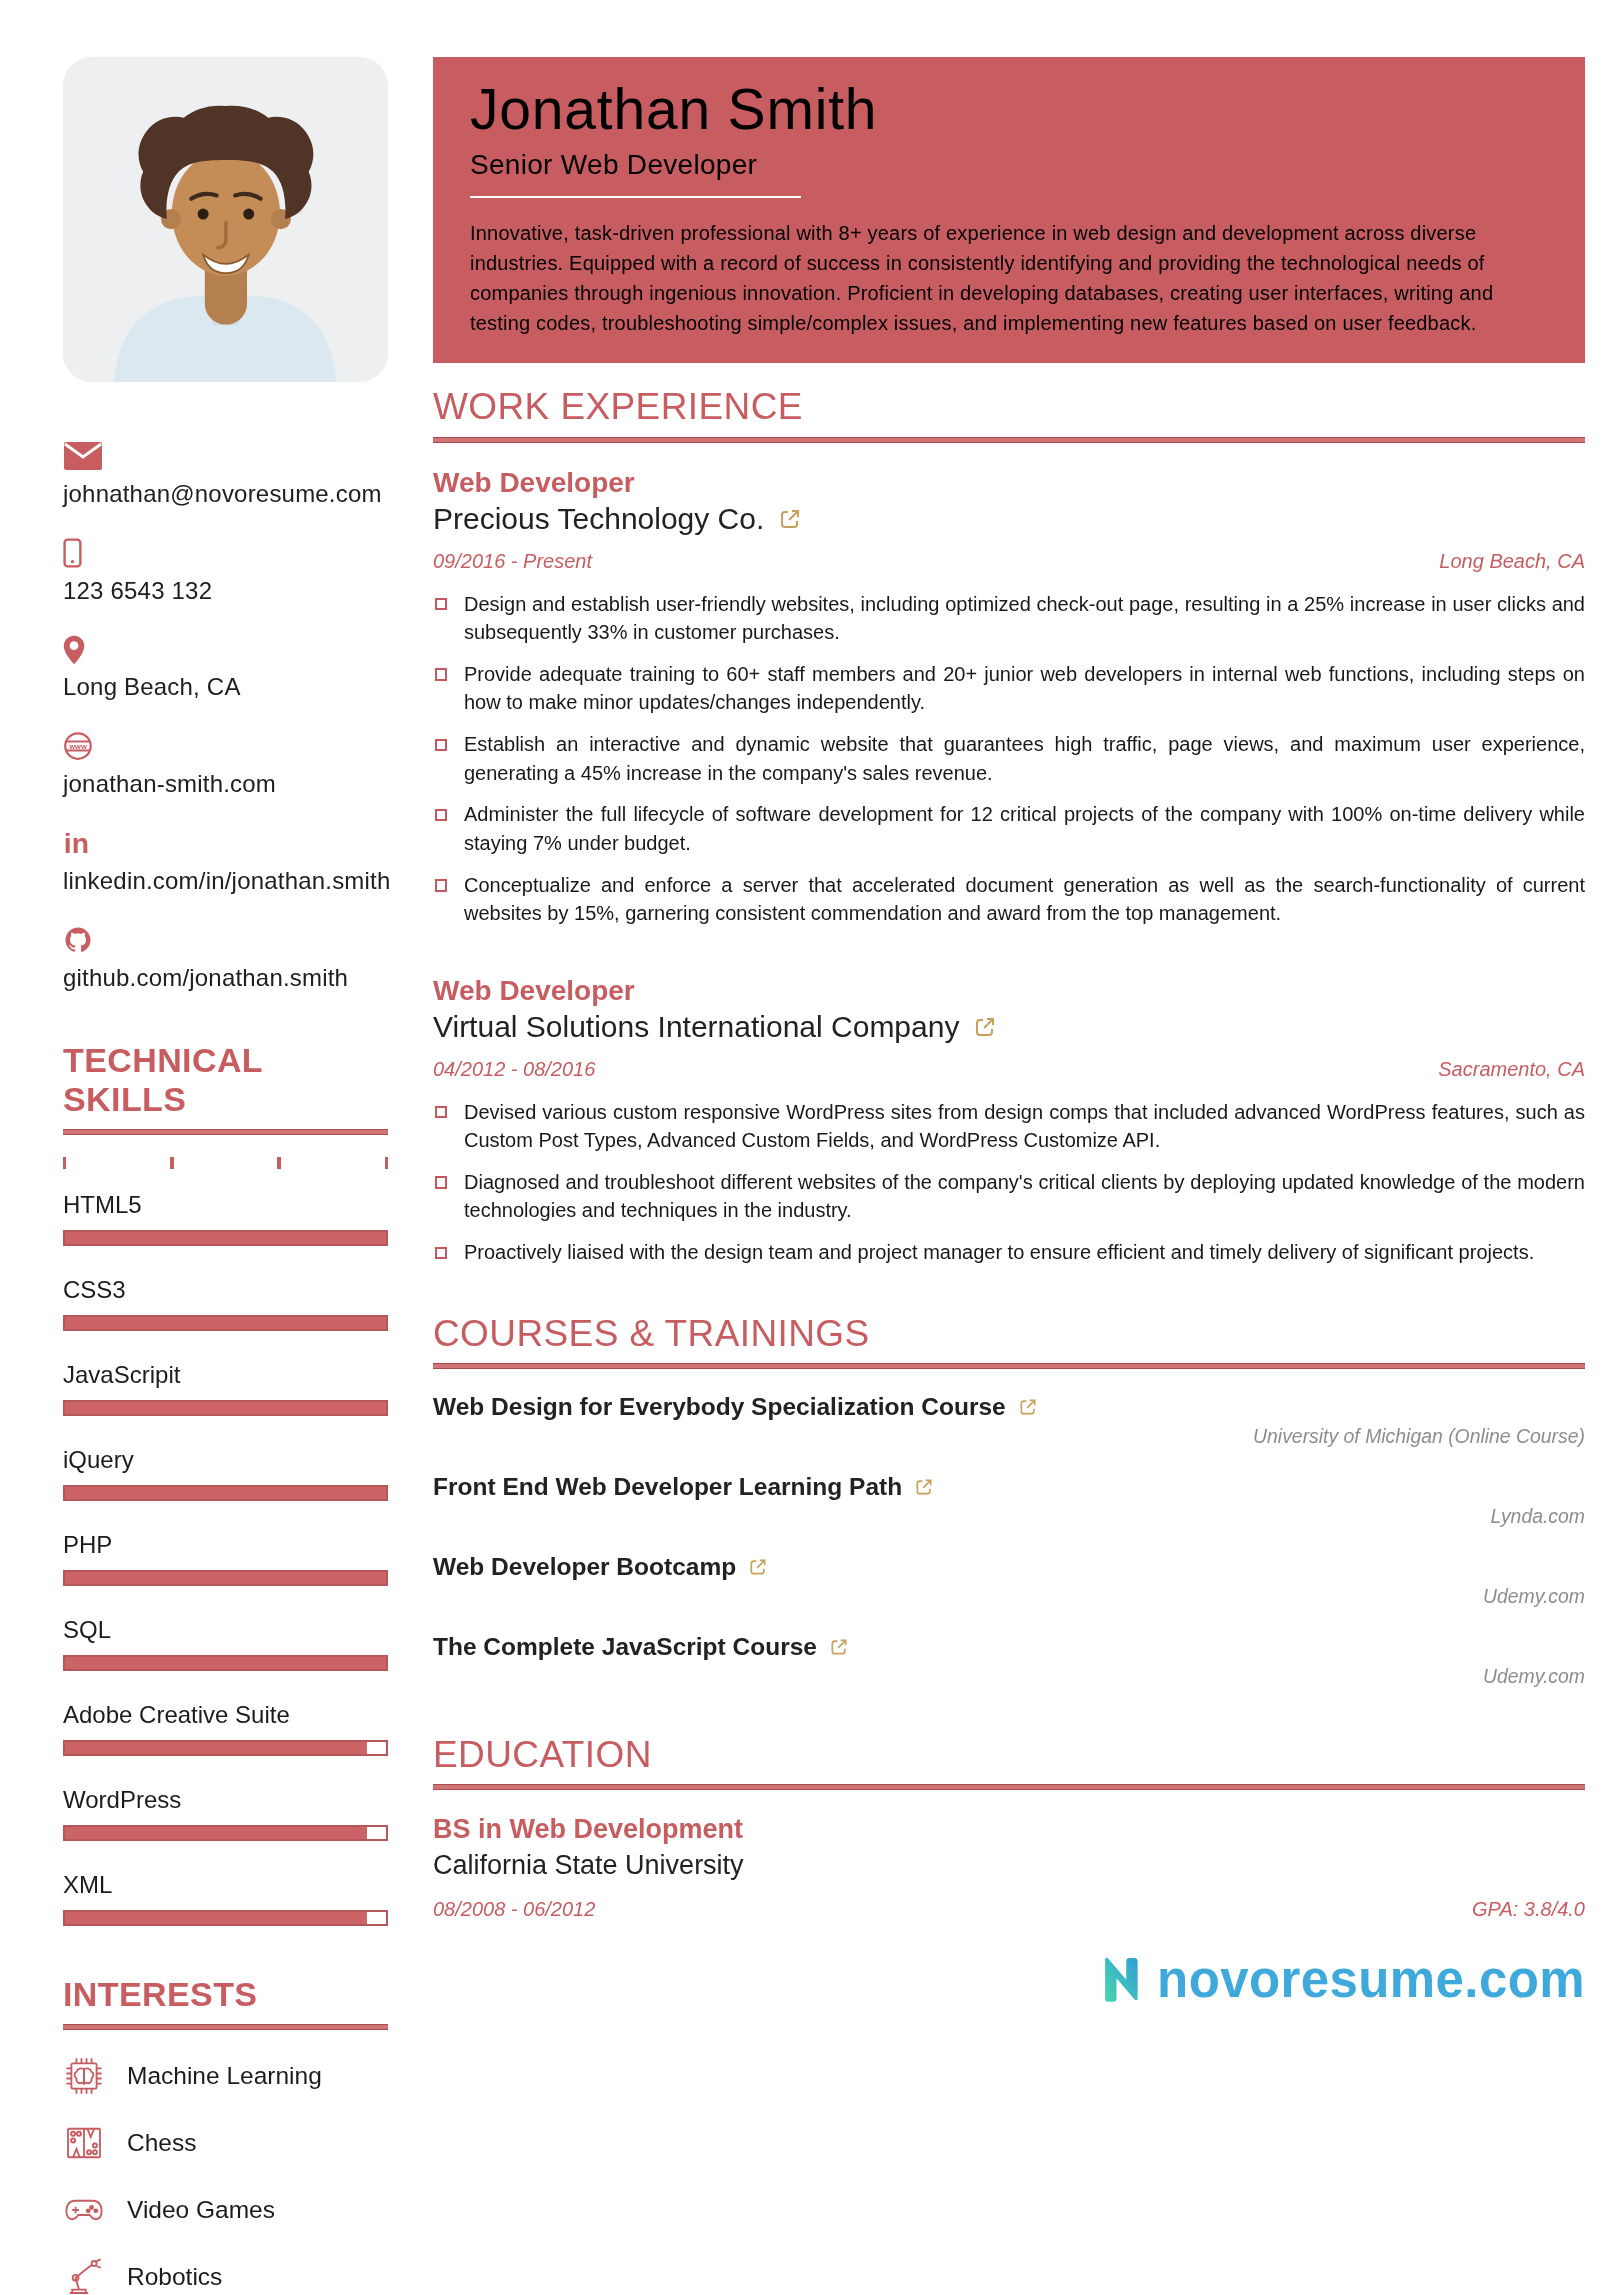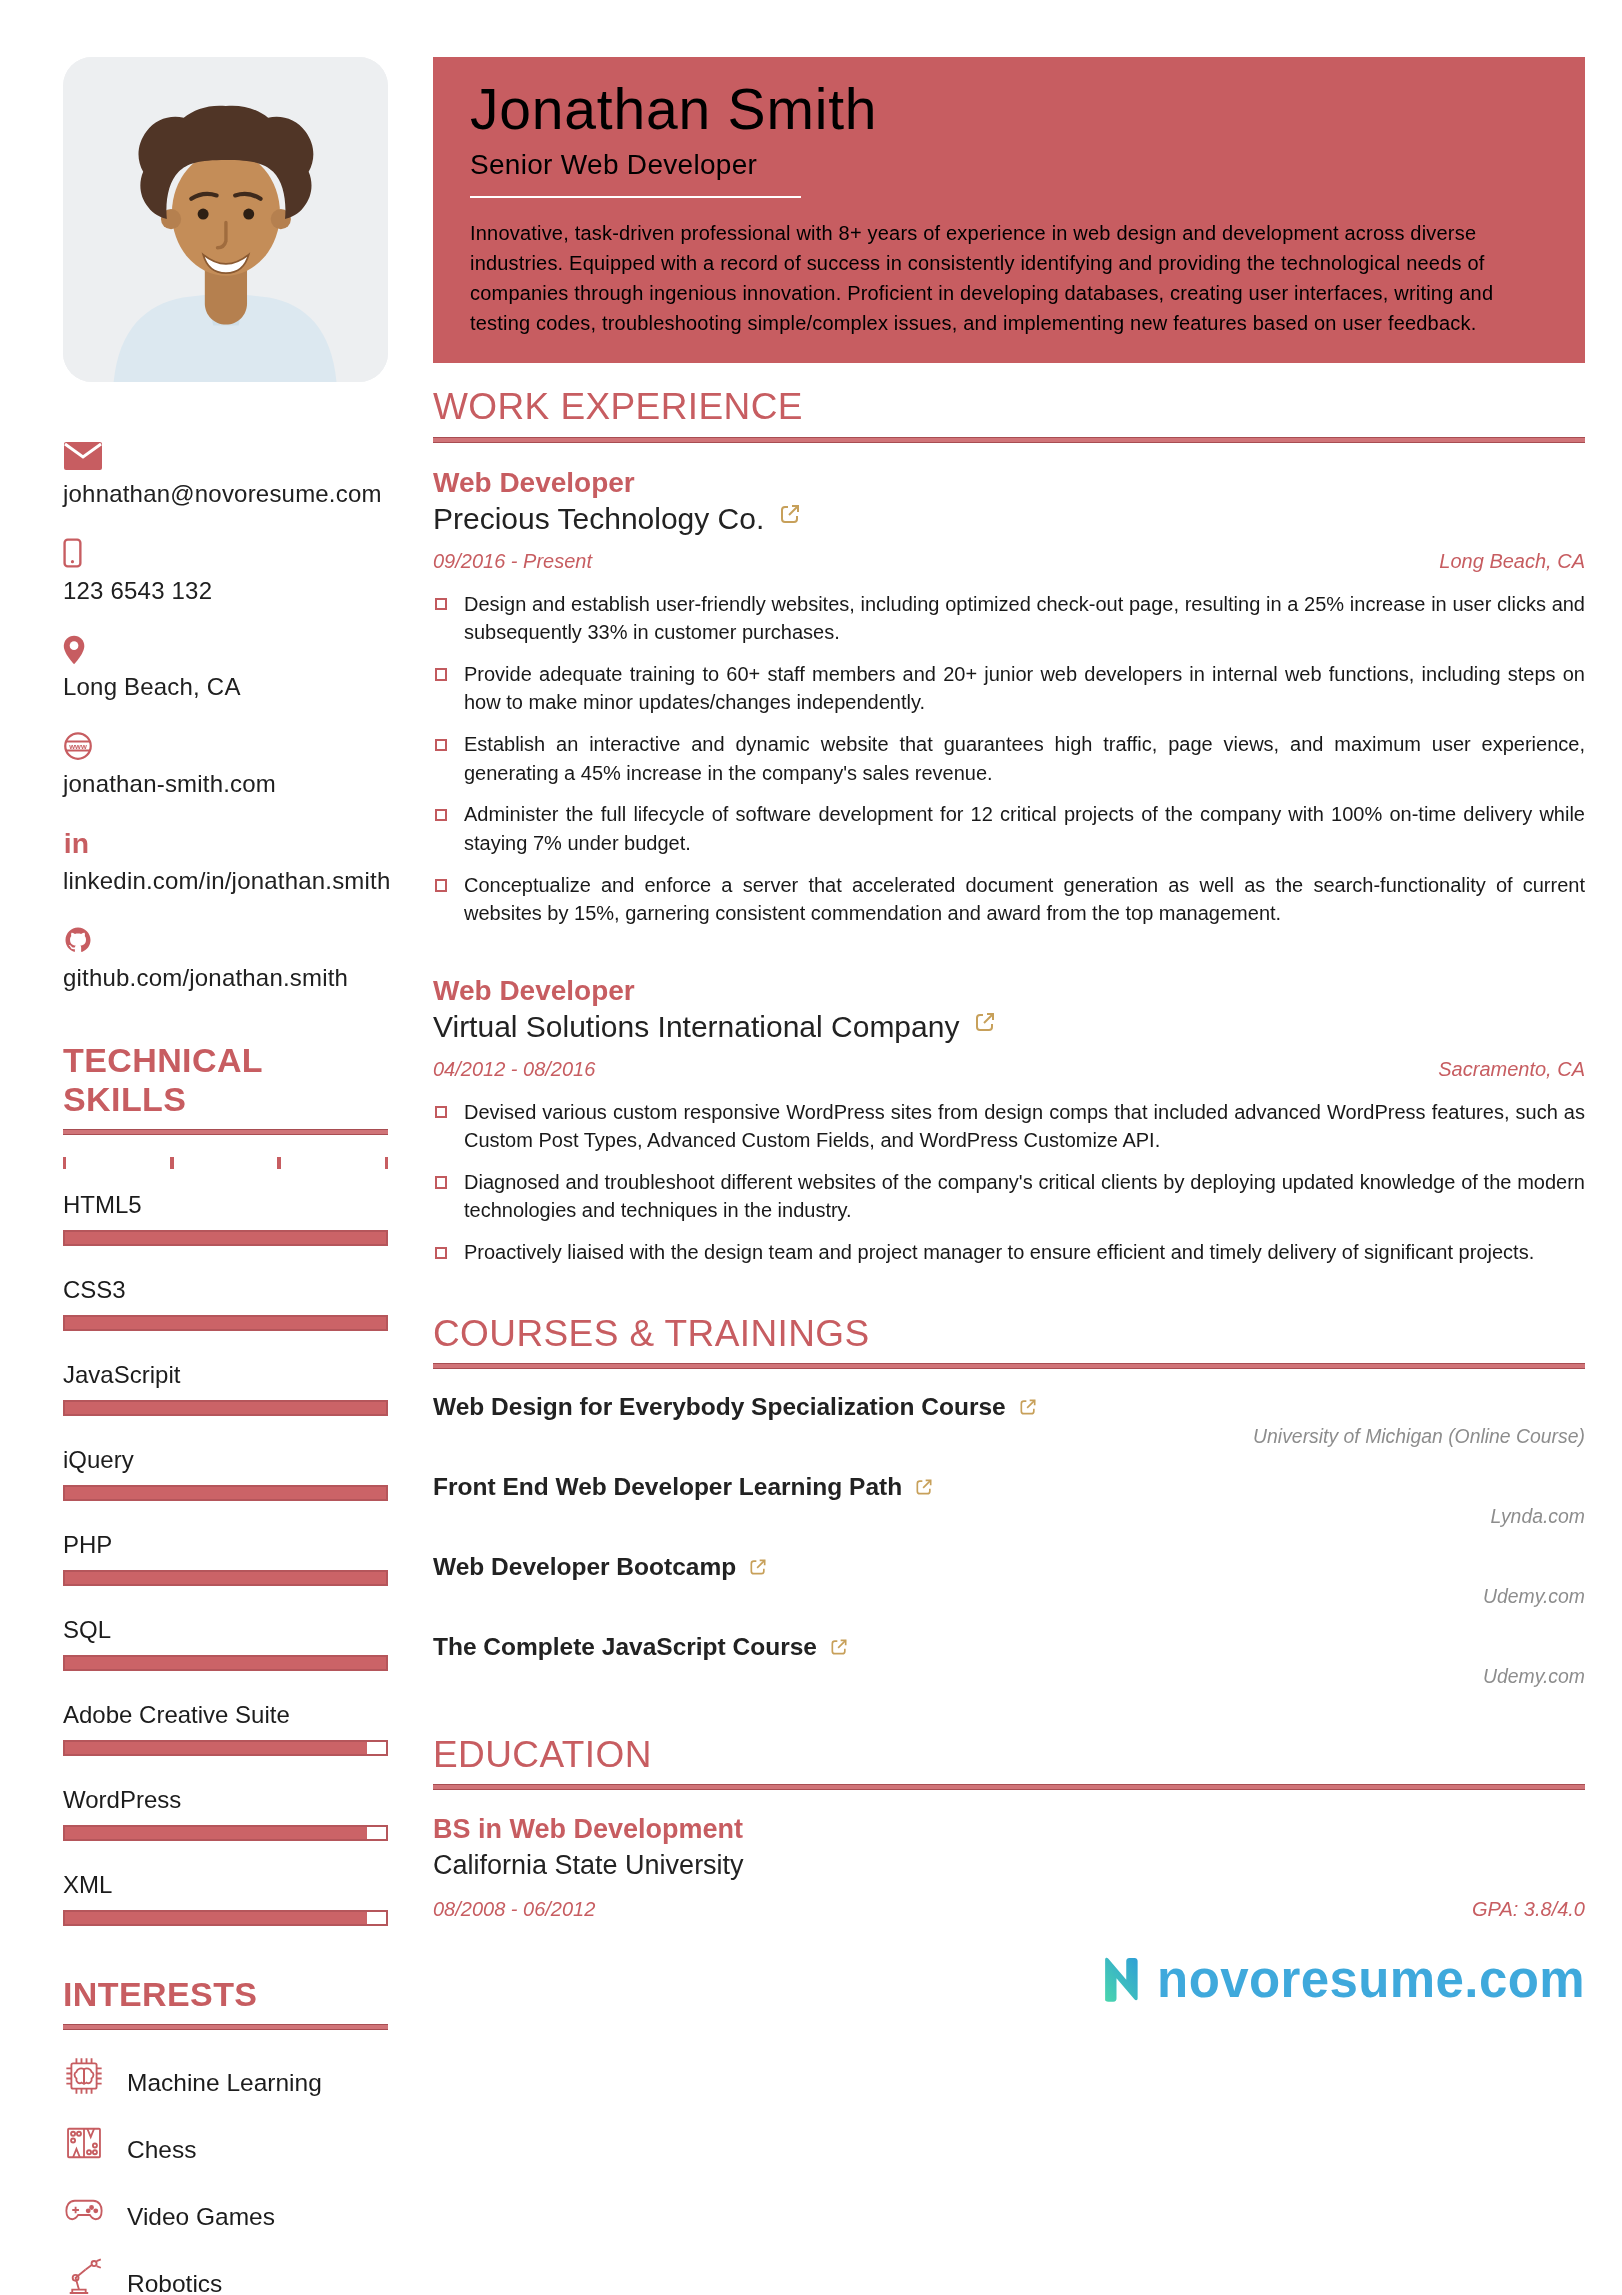--- a/index.html
+++ b/index.html
@@ -36,38 +36,38 @@
 
   .ticks{display:flex;justify-content:space-between;margin:0 0 22px 0;}
   .ticks span{display:block;width:3.4px;height:12.7px;background:var(--accent);}
 
   .skill{margin-bottom:30px;}
   .skill-name{font-size:24px;color:#1c1c1c;}
   .bar{margin-top:11px;height:16px;border:2.5px solid #b5565b;background:#fff;}
   .bar-fill{height:100%;background:var(--bar-fill);}
 
   .interests-list{margin-top:25px;}
-  .interest{display:flex;align-items:flex-end;gap:22px;margin-bottom:25px;}
+  .interest{display:flex;align-items:center;gap:22px;margin-bottom:25px;}
   .interest .iicon{width:42px;height:42px;flex:0 0 42px;}
   .interest .iicon svg{width:42px;height:42px;display:block;}
   .interest .ilabel{font-size:24.5px;color:#1c1c1c;}
 
   
   .banner{background:var(--accent);color:#000000;padding:22px 39px 25px 37px;margin-bottom:24px;}
   .name{font-size:57px;font-weight:300;letter-spacing:0.8px;line-height:1.08;}
   .job-title{font-size:28px;font-weight:400;margin-top:8.4px;letter-spacing:0.3px;}
   .divider{width:331px;height:2.5px;background:#fff;margin:15px 0 20px;}
   .summary{font-size:20px;line-height:1.5;font-weight:300;letter-spacing:0.2px;}
 
   .main-heading{font-size:37px;font-weight:normal;color:var(--accent);letter-spacing:0.4px;line-height:1.1;}
   .main-rule{margin-top:8.4px;margin-bottom:24px;}
 
   .job + .job{margin-top:47px;}
   .role{font-size:28px;font-weight:bold;color:var(--accent);line-height:1.15;}
-  .company-row{display:flex;align-items:flex-start;gap:13.5px;margin-top:3.4px;}
+  .company-row{display:flex;align-items:center;gap:13.5px;margin-top:3.4px;}
   .company{font-size:30px;color:#222;}
   .link-icon svg{width:24px;height:24px;display:block;}
   .meta{display:flex;justify-content:space-between;margin-top:13.5px;
         font-size:20px;font-style:italic;color:var(--accent);}
   .bullets{list-style:none;margin-top:17px;}
   .bullets li{position:relative;padding-left:31px;font-size:20px;line-height:1.42;
               text-align:justify;color:#191919;margin-bottom:13.5px;}
   .bullets li::before{content:"";position:absolute;left:1.7px;top:8.4px;width:8.4px;height:8.4px;
               border:2.5px solid #c25a5e;background:#fff;}
 

